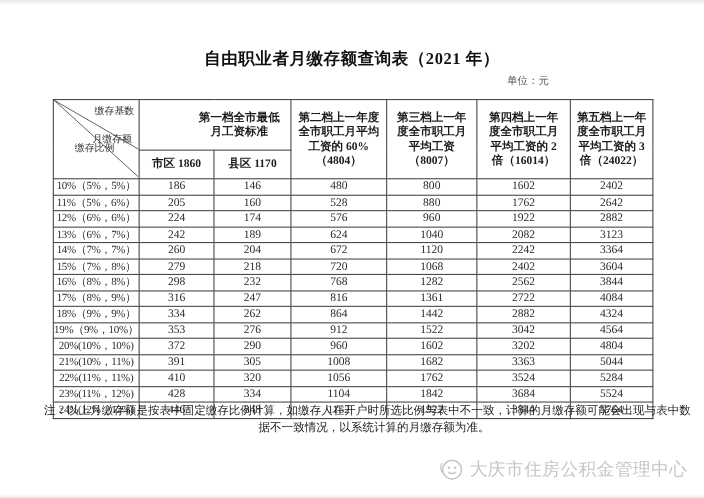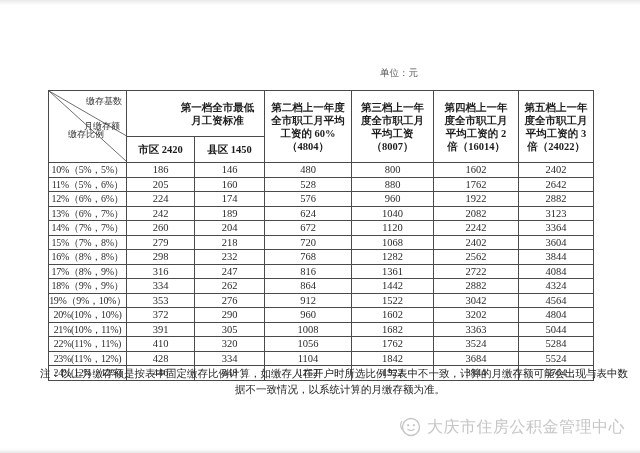--- a/index.html
+++ b/index.html
@@ -10,21 +10,21 @@
   .edge-top { position:absolute; top:0; left:0; right:0; height:5px;
     background:linear-gradient(#e8e8e8, #ffffff); }
   .edge-bottom { position:absolute; bottom:0; left:0; right:0; height:4px;
     background:linear-gradient(#ffffff, #e8e8e8); }
 
   .title {
     position:absolute; top:44px; left:0; width:100%; text-align:center;
     font-size:15px; font-weight:bold; color:#111; letter-spacing:0.5px;
   }
   .unit {
-    position:absolute; top:67px; left:380px; width:200px; text-align:left;
+    position:absolute; top:67px; left:380px; width:200px; text-align:center;
     font-size:9.5px; color:#555;
   }
 
   .table-wrap { position:absolute; left:48px; top:90px; }
   table { border-collapse:collapse; table-layout:fixed; width:545px; }
   td, th {
     border:1px solid #4a4a4a; font-size:10.5px; color:#222;
     text-align:center; vertical-align:middle; padding:0; overflow:hidden;
   }
   thead th { font-weight:bold; white-space:pre-line; line-height:13px; color:#1c1c1c; }
@@ -52,20 +52,21 @@
   }
   .footer svg { display:block; }
 </style>
 </head>
 <body>
 
 <div class="page">
   <div class="edge-top"></div>
   <div class="edge-bottom"></div>
 
+  <div class="title">自由职业者月缴存额查询表（2021 年）</div>
   <div class="unit">单位：元</div>
 
   <div class="table-wrap">
     <table>
       <colgroup>
         <col style="width:78px">
           <col style="width:68px">
           <col style="width:70px">
         <col style="width:87px">
           <col style="width:82px">
@@ -96,22 +97,22 @@
           <th rowspan="2">第四档上一年
 度全市职工月
 平均工资的 2
 倍（16014）</th>
           <th rowspan="2">第五档上一年
 度全市职工月
 平均工资的 3
 倍（24022）</th>
         </tr>
         <tr class="row-sub">
-          <th>市区 2420</th>
-          <th>县区 1450</th>
+          <th>市区 1860</th>
+          <th>县区 1170</th>
         </tr>
       </thead>
       <tbody>
           <tr>
             <td class="ratio-cell">10%（5%，5%）</td>
             <td>186</td>
             <td>146</td>
             <td>480</td>
             <td>800</td>
             <td>1602</td>

